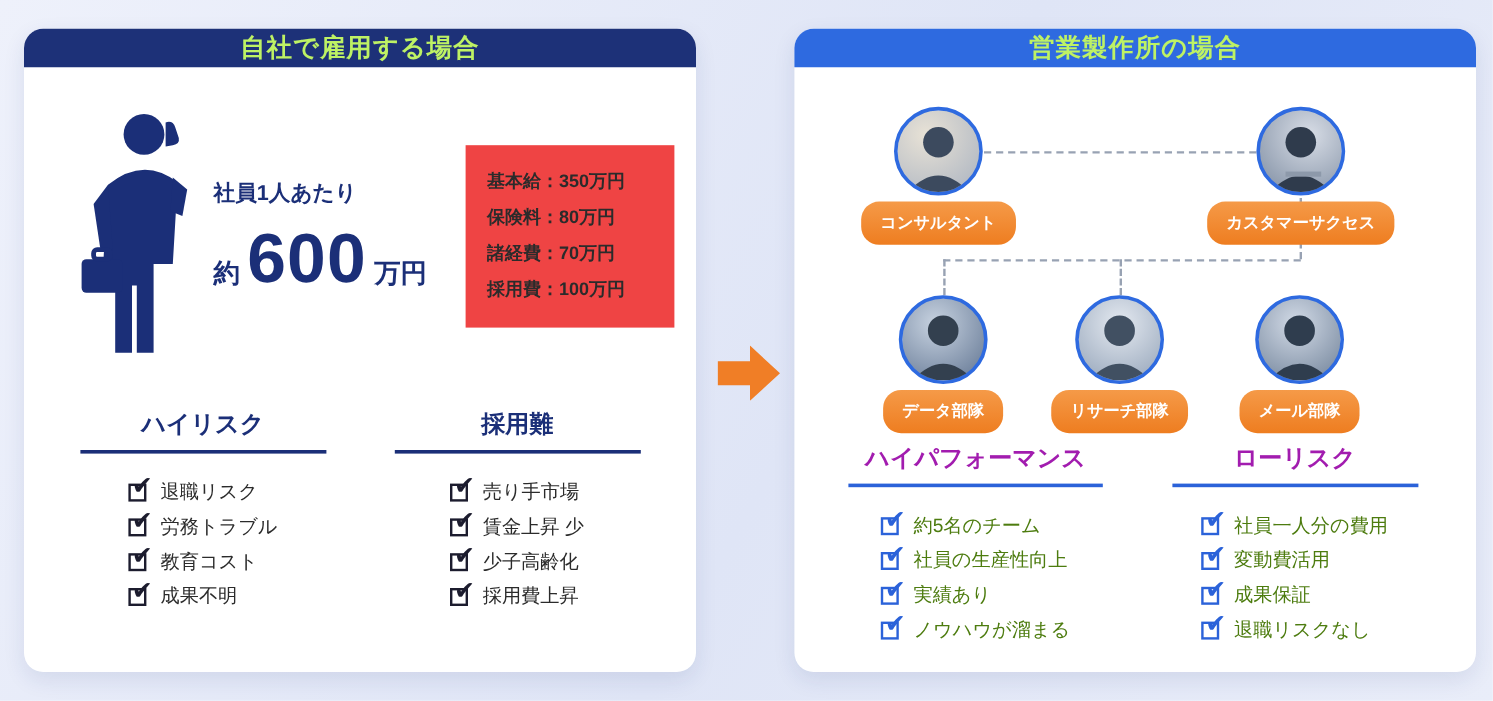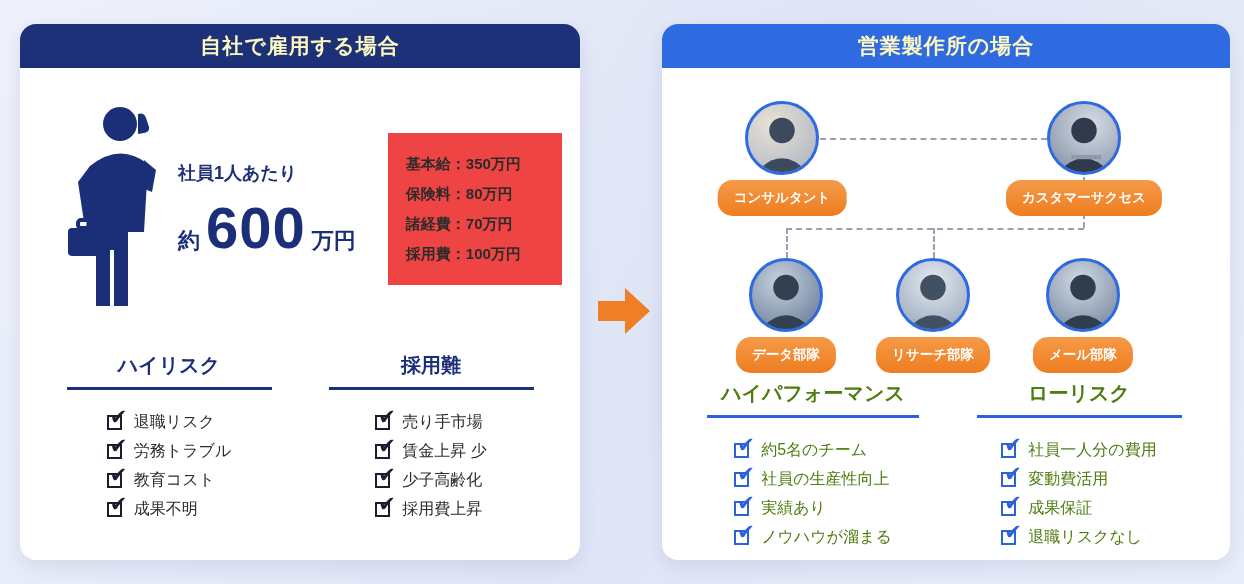--- a/index.html
+++ b/index.html
@@ -12,22 +12,22 @@
   .stage { position:relative; width:1244px; height:584px; }
 
   .card {
     position:absolute; top:24px; height:536px; background:#ffffff;
     border-radius:16px; box-shadow:0 6px 18px rgba(30,50,120,.10);
   }
   .card-left  { left:20px;  width:560px; }
   .card-right { left:662px; width:568px; }
 
   .card-header {
-    height:44px; display:flex; align-items:center; justify-content:center;
-    border-radius:16px 16px 0 0; color:#fef9c3; font-size:21px; font-weight:bold;
+    height:32px; display:flex; align-items:center; justify-content:center;
+    border-radius:16px 16px 0 0; color:#bef264; font-size:21px; font-weight:bold;
     letter-spacing:1px;
   }
   .header-navy { background:#1d3178; }
   .header-blue { background:#2e6ae0; }
 
   
   .cost-row { display:flex; align-items:center; padding:32px 18px 0 40px; gap:14px; }
   .person-svg { width:104px; height:218px; flex:none; }
   .cost-text { width:204px; color:#1b2f78; }
   .cost-label { font-size:18px; font-weight:bold; margin-bottom:14px; }
@@ -42,21 +42,21 @@
   }
 
   
   .cols { display:flex; justify-content:space-around; margin-top:34px; padding:0 18px; }
   .col { width:46%; display:flex; flex-direction:column; align-items:center; }
   .col-heading {
     font-size:20px; font-weight:bold; text-align:center;
     padding:0 14px 8px 14px; min-width:205px;
   }
   .navy-col .col-heading { color:#1b2f78; border-bottom:3px solid #1b2f78; }
-  .blue-col .col-heading { color:#4d7c0f; border-bottom:3px solid #2b62d9; }
+  .blue-col .col-heading { color:#a21caf; border-bottom:3px solid #2b62d9; }
   .checklist { list-style:none; margin-top:14px; }
   .item { display:flex; align-items:center; margin:8px 0; }
   .item-label { font-size:16px; }
   .navy-col .item-label { color:#2b2b2b; }
   .blue-col .item-label { color:#4d7c0f; }
   .chk {
     position:relative; width:15px; height:15px; border:2.5px solid currentColor;
     margin-right:12px; flex:none;
   }
   .navy-col .chk { color:#1c1c2e; }

